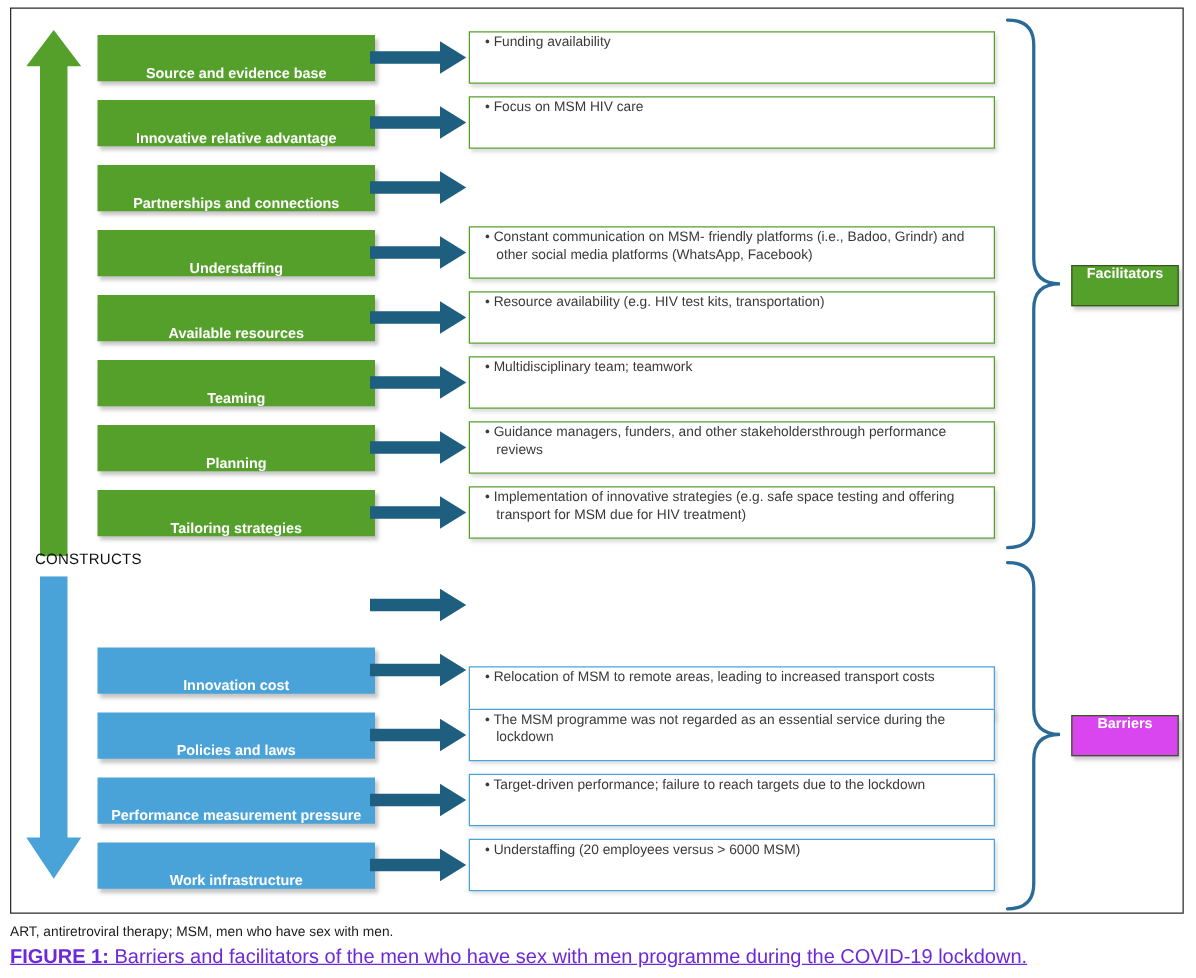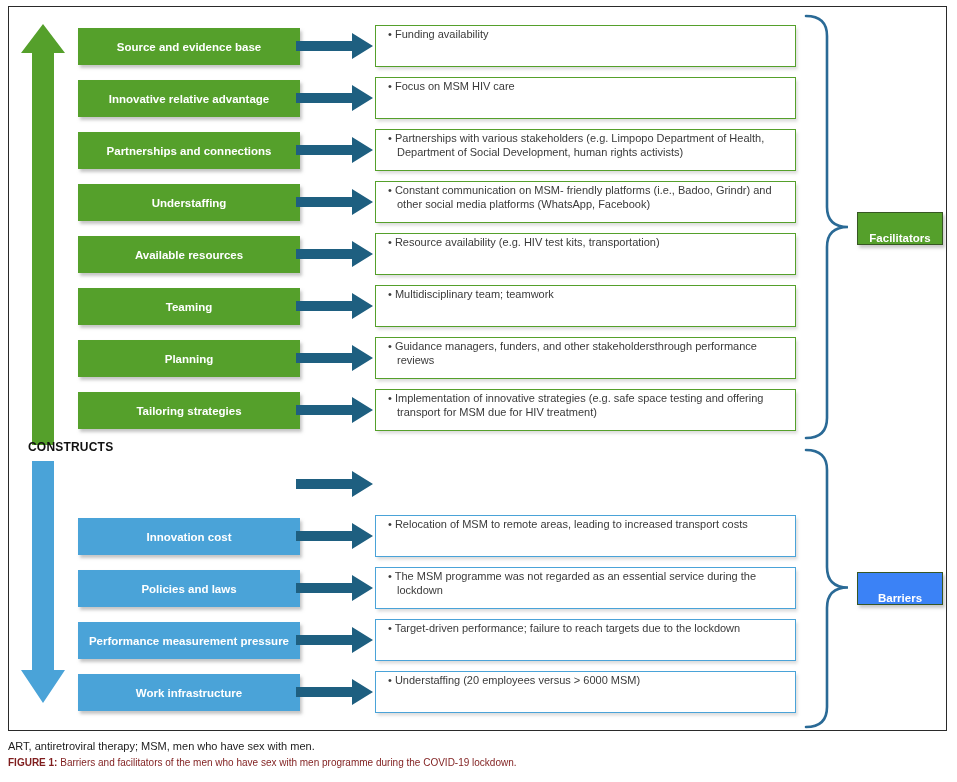--- a/index.html
+++ b/index.html
@@ -2,47 +2,47 @@
 <html><head>
 <meta charset="utf-8">
 <style>
   html,body{margin:0;padding:0;background:#ffffff;}
   .stage{position:relative;width:957px;height:782px;background:#ffffff;
          font-family:"Liberation Sans", sans-serif;overflow:hidden;}
   .frame{position:absolute;left:8px;top:6px;width:937px;height:723px;
          border:1.5px solid #2a2a2a;background:#ffffff;}
   .v-arrow{position:absolute;left:21px;}
   .constructs-label{position:absolute;left:28px;top:440px;font-size:12px;
-         font-weight:bold;color:#111;letter-spacing:.2px;}
+         font-weight:normal;color:#111;letter-spacing:.2px;}
   .construct-box{position:absolute;left:78px;width:222px;height:37px;
-         display:flex;align-items:center;justify-content:center;
+         display:flex;align-items:flex-end;justify-content:center;
          box-shadow:2px 3px 3px rgba(150,150,150,.55);}
   .construct-box.green{background:#55a02b;}
   .construct-box.blue{background:#4aa3d8;}
   .construct-label{color:#ffffff;font-weight:bold;font-size:11.5px;text-align:center;}
   .h-arrow{position:absolute;left:296px;width:78px;height:28px;}
   .h-arrow polygon{fill:#1e5f80;}
   .desc-box{position:absolute;left:375px;width:421px;height:42px;background:#ffffff;
          display:flex;align-items:flex-start;box-sizing:border-box;
          box-shadow:1.5px 2.5px 3px rgba(175,175,175,.45);}
   .desc-box.green{border:1.2px solid #55a02b;}
   .desc-box.blue{border:1.2px solid #4aa3d8;}
   .desc-text{margin:0;font-size:11px;line-height:13.5px;color:#3a3a3a;
          padding:2px 8px 2px 21px;text-indent:-9px;}
   .bullet{color:#3a3a3a;}
   .brace-svg{position:absolute;left:800px;top:14px;width:54px;height:716px;}
   .brace-svg path{fill:none;stroke:#2a6a96;stroke-width:2.6;stroke-linecap:round;}
   .group-box{position:absolute;left:857px;width:84px;height:31px;
-         display:flex;align-items:flex-end;justify-content:center;
+         display:flex;align-items:flex-start;justify-content:center;
          border:1.5px solid #375623;box-shadow:2px 3px 3px rgba(150,150,150,.5);}
   .group-box.green{background:#55a02b;top:212px;}
-  .group-box.blue{background:#3b82f6;top:572px;}
+  .group-box.blue{background:#d946ef;top:572px;}
   .group-label{color:#ffffff;font-weight:bold;font-size:11.5px;}
   .cap1{position:absolute;left:8px;top:740px;font-size:11px;color:#1c1c1c;}
-  .cap2{position:absolute;left:8px;top:757px;font-size:10px;color:#7f1d1d;}
+  .cap2{position:absolute;left:8px;top:757px;font-size:16px;color:#6d28d9;text-decoration:underline;}
   .cap2 .figlab{font-weight:bold;}
 </style>
 </head>
 <body>
 
 <div class="stage">
 
   <div class="frame"></div>
 
   <svg class="v-arrow" style="top:24px" width="44" height="421" viewBox="0 0 44 421">
@@ -87,23 +87,20 @@
   </svg>
   <div class="desc-box green" style="top:77px">
     <p class="desc-text"><span class="bullet">•</span> <span>Focus on MSM HIV care</span></p>
   </div>
   <div class="construct-box green" style="top:132px">
     <span class="construct-label">Partnerships and connections</span>
   </div>
   <svg class="h-arrow" style="top:136px" viewBox="0 0 78 28">
     <polygon points="0,9 56,9 56,1 77,14 56,27 56,19 0,19"></polygon>
   </svg>
-  <div class="desc-box green" style="top:129px">
-    <p class="desc-text"><span class="bullet">•</span> <span>Partnerships with various stakeholders (e.g. Limpopo Department of Health, Department of Social Development, human rights activists)</span></p>
-  </div>
   <div class="construct-box green" style="top:184px">
     <span class="construct-label">Understaffing</span>
   </div>
   <svg class="h-arrow" style="top:188px" viewBox="0 0 78 28">
     <polygon points="0,9 56,9 56,1 77,14 56,27 56,19 0,19"></polygon>
   </svg>
   <div class="desc-box green" style="top:181px">
     <p class="desc-text"><span class="bullet">•</span> <span>Constant communication on MSM- friendly platforms (i.e., Badoo, Grindr) and other social media platforms (WhatsApp, Facebook)</span></p>
   </div>
   <div class="construct-box green" style="top:236px">
@@ -144,21 +141,21 @@
   </div>
   <svg class="h-arrow" style="top:470px" viewBox="0 0 78 28">
     <polygon points="0,9 56,9 56,1 77,14 56,27 56,19 0,19"></polygon>
   </svg>
   <div class="construct-box blue" style="top:518px">
     <span class="construct-label">Innovation cost</span>
   </div>
   <svg class="h-arrow" style="top:522px" viewBox="0 0 78 28">
     <polygon points="0,9 56,9 56,1 77,14 56,27 56,19 0,19"></polygon>
   </svg>
-  <div class="desc-box blue" style="top:515px">
+  <div class="desc-box blue" style="top:533px">
     <p class="desc-text"><span class="bullet">•</span> <span>Relocation of MSM to remote areas, leading to increased transport costs</span></p>
   </div>
   <div class="construct-box blue" style="top:570px">
     <span class="construct-label">Policies and laws</span>
   </div>
   <svg class="h-arrow" style="top:574px" viewBox="0 0 78 28">
     <polygon points="0,9 56,9 56,1 77,14 56,27 56,19 0,19"></polygon>
   </svg>
   <div class="desc-box blue" style="top:567px">
     <p class="desc-text"><span class="bullet">•</span> <span>The MSM programme was not regarded as an essential service during the lockdown</span></p>

